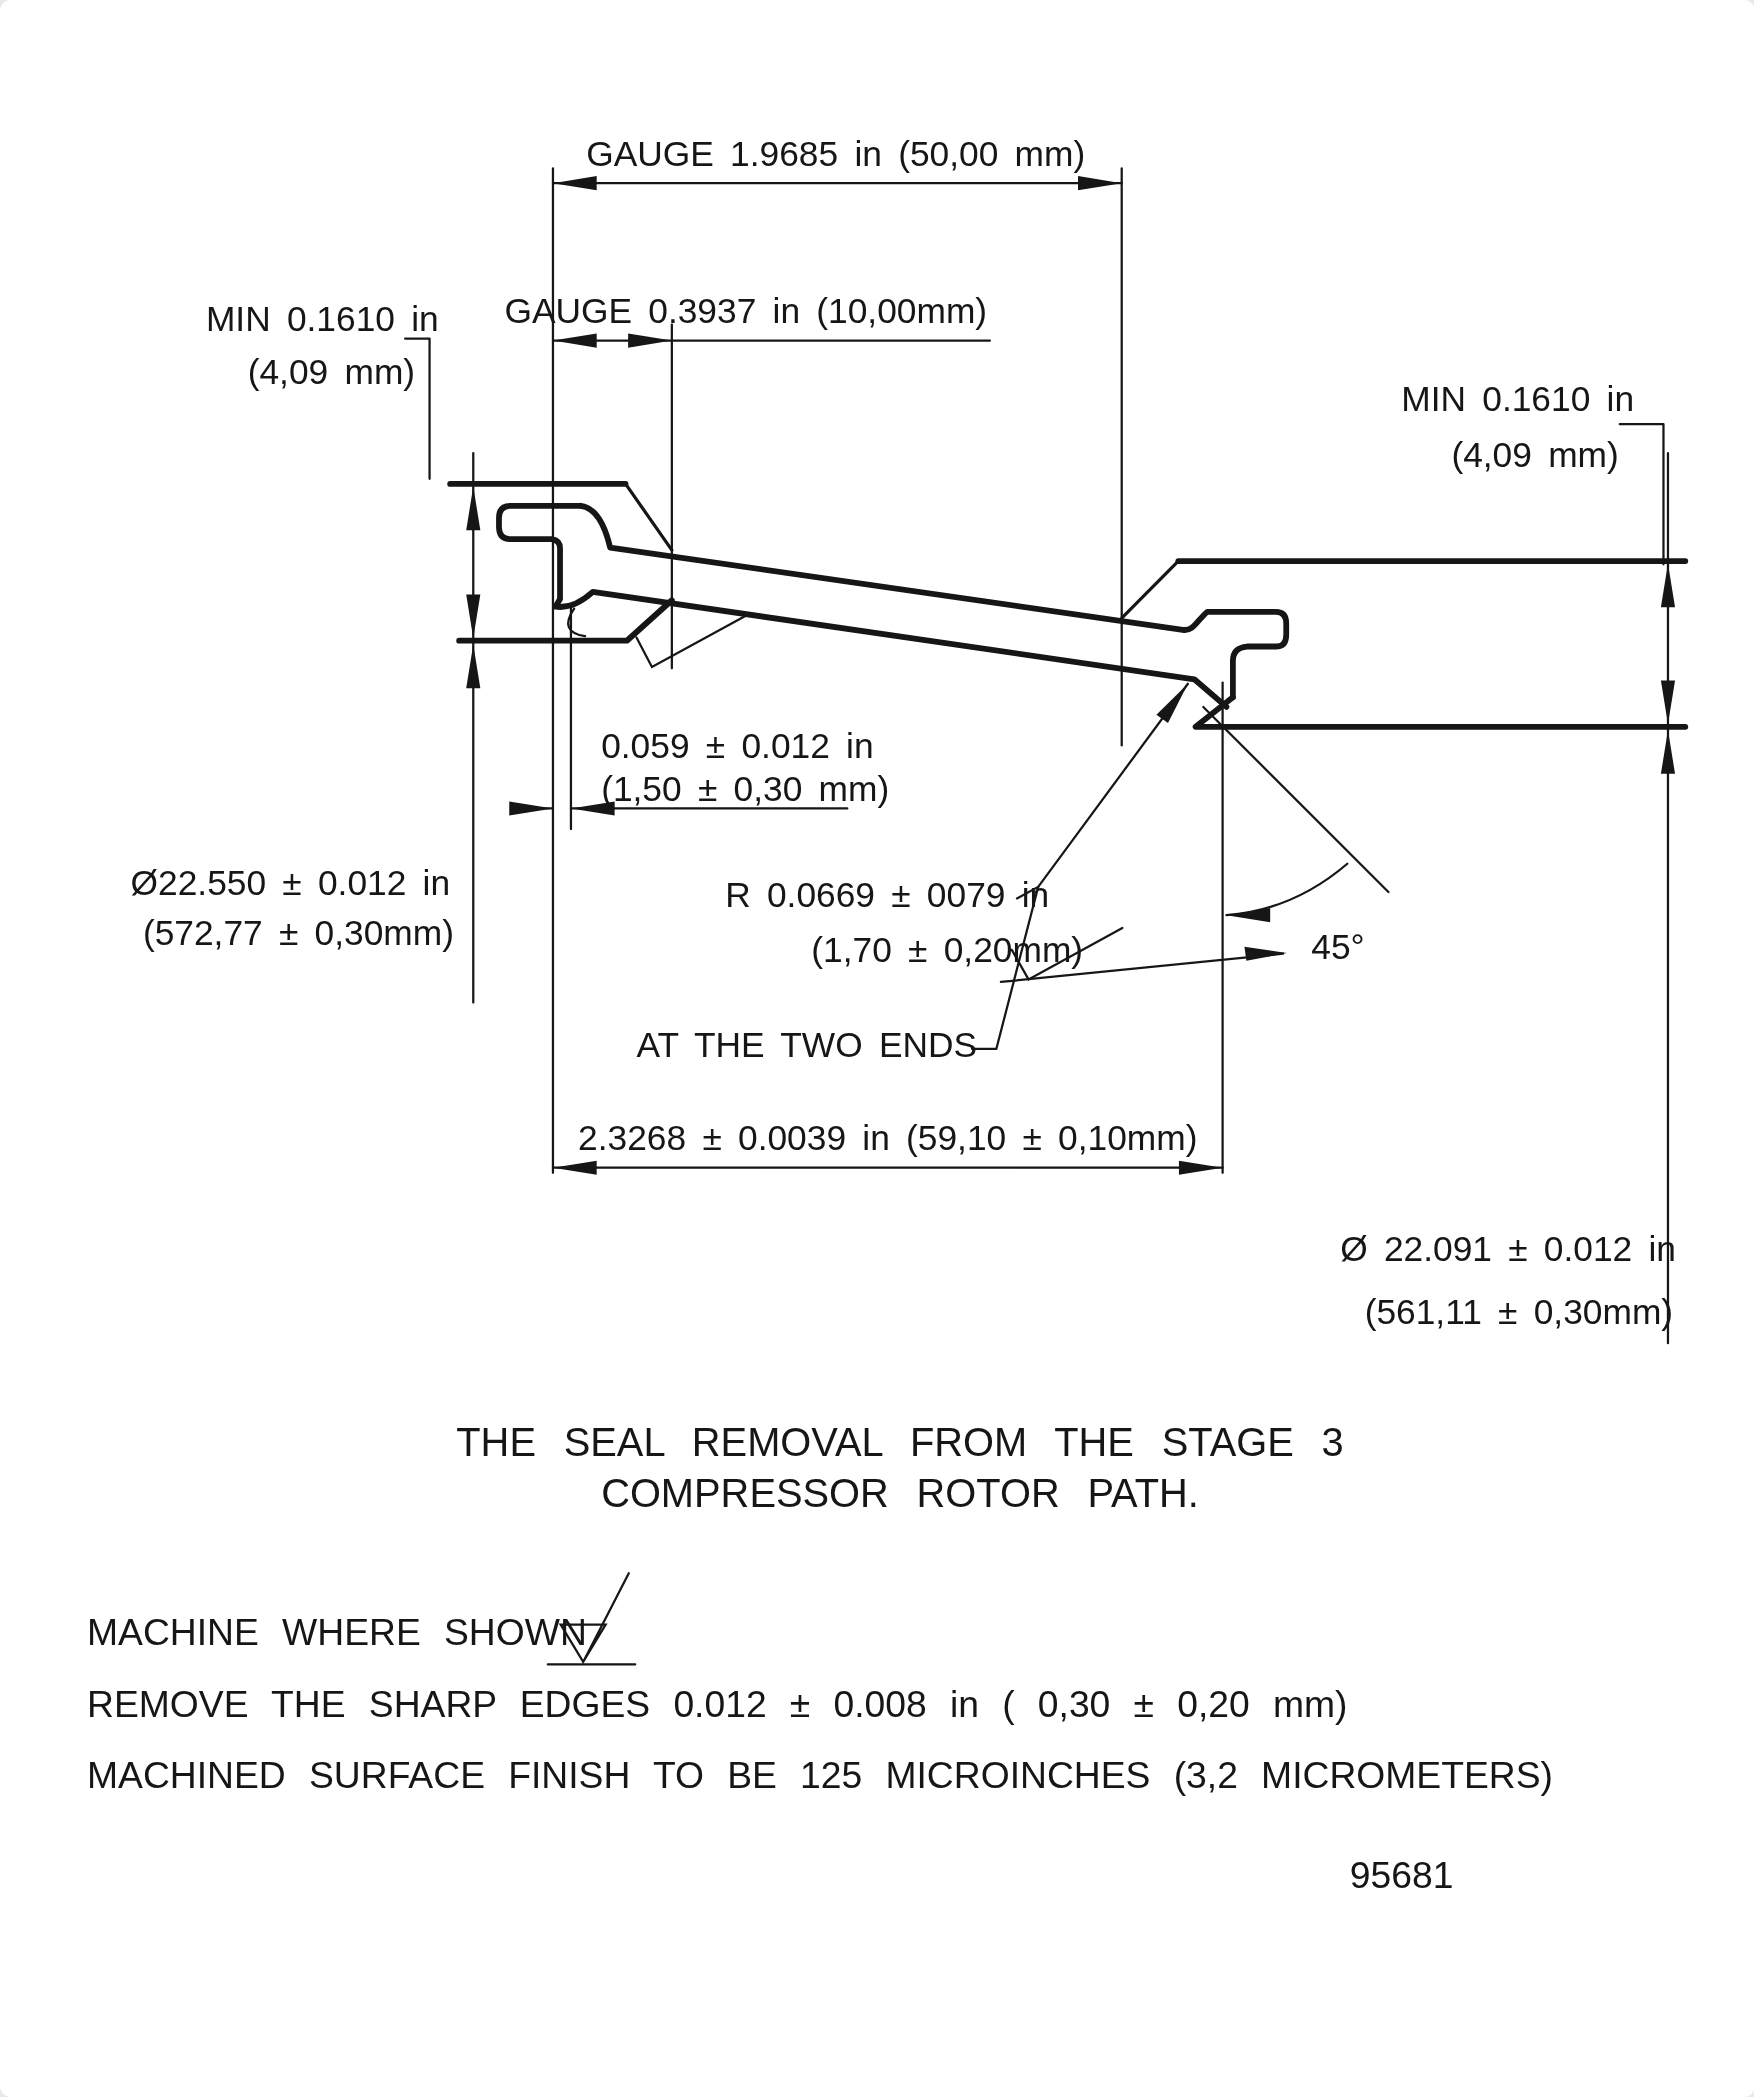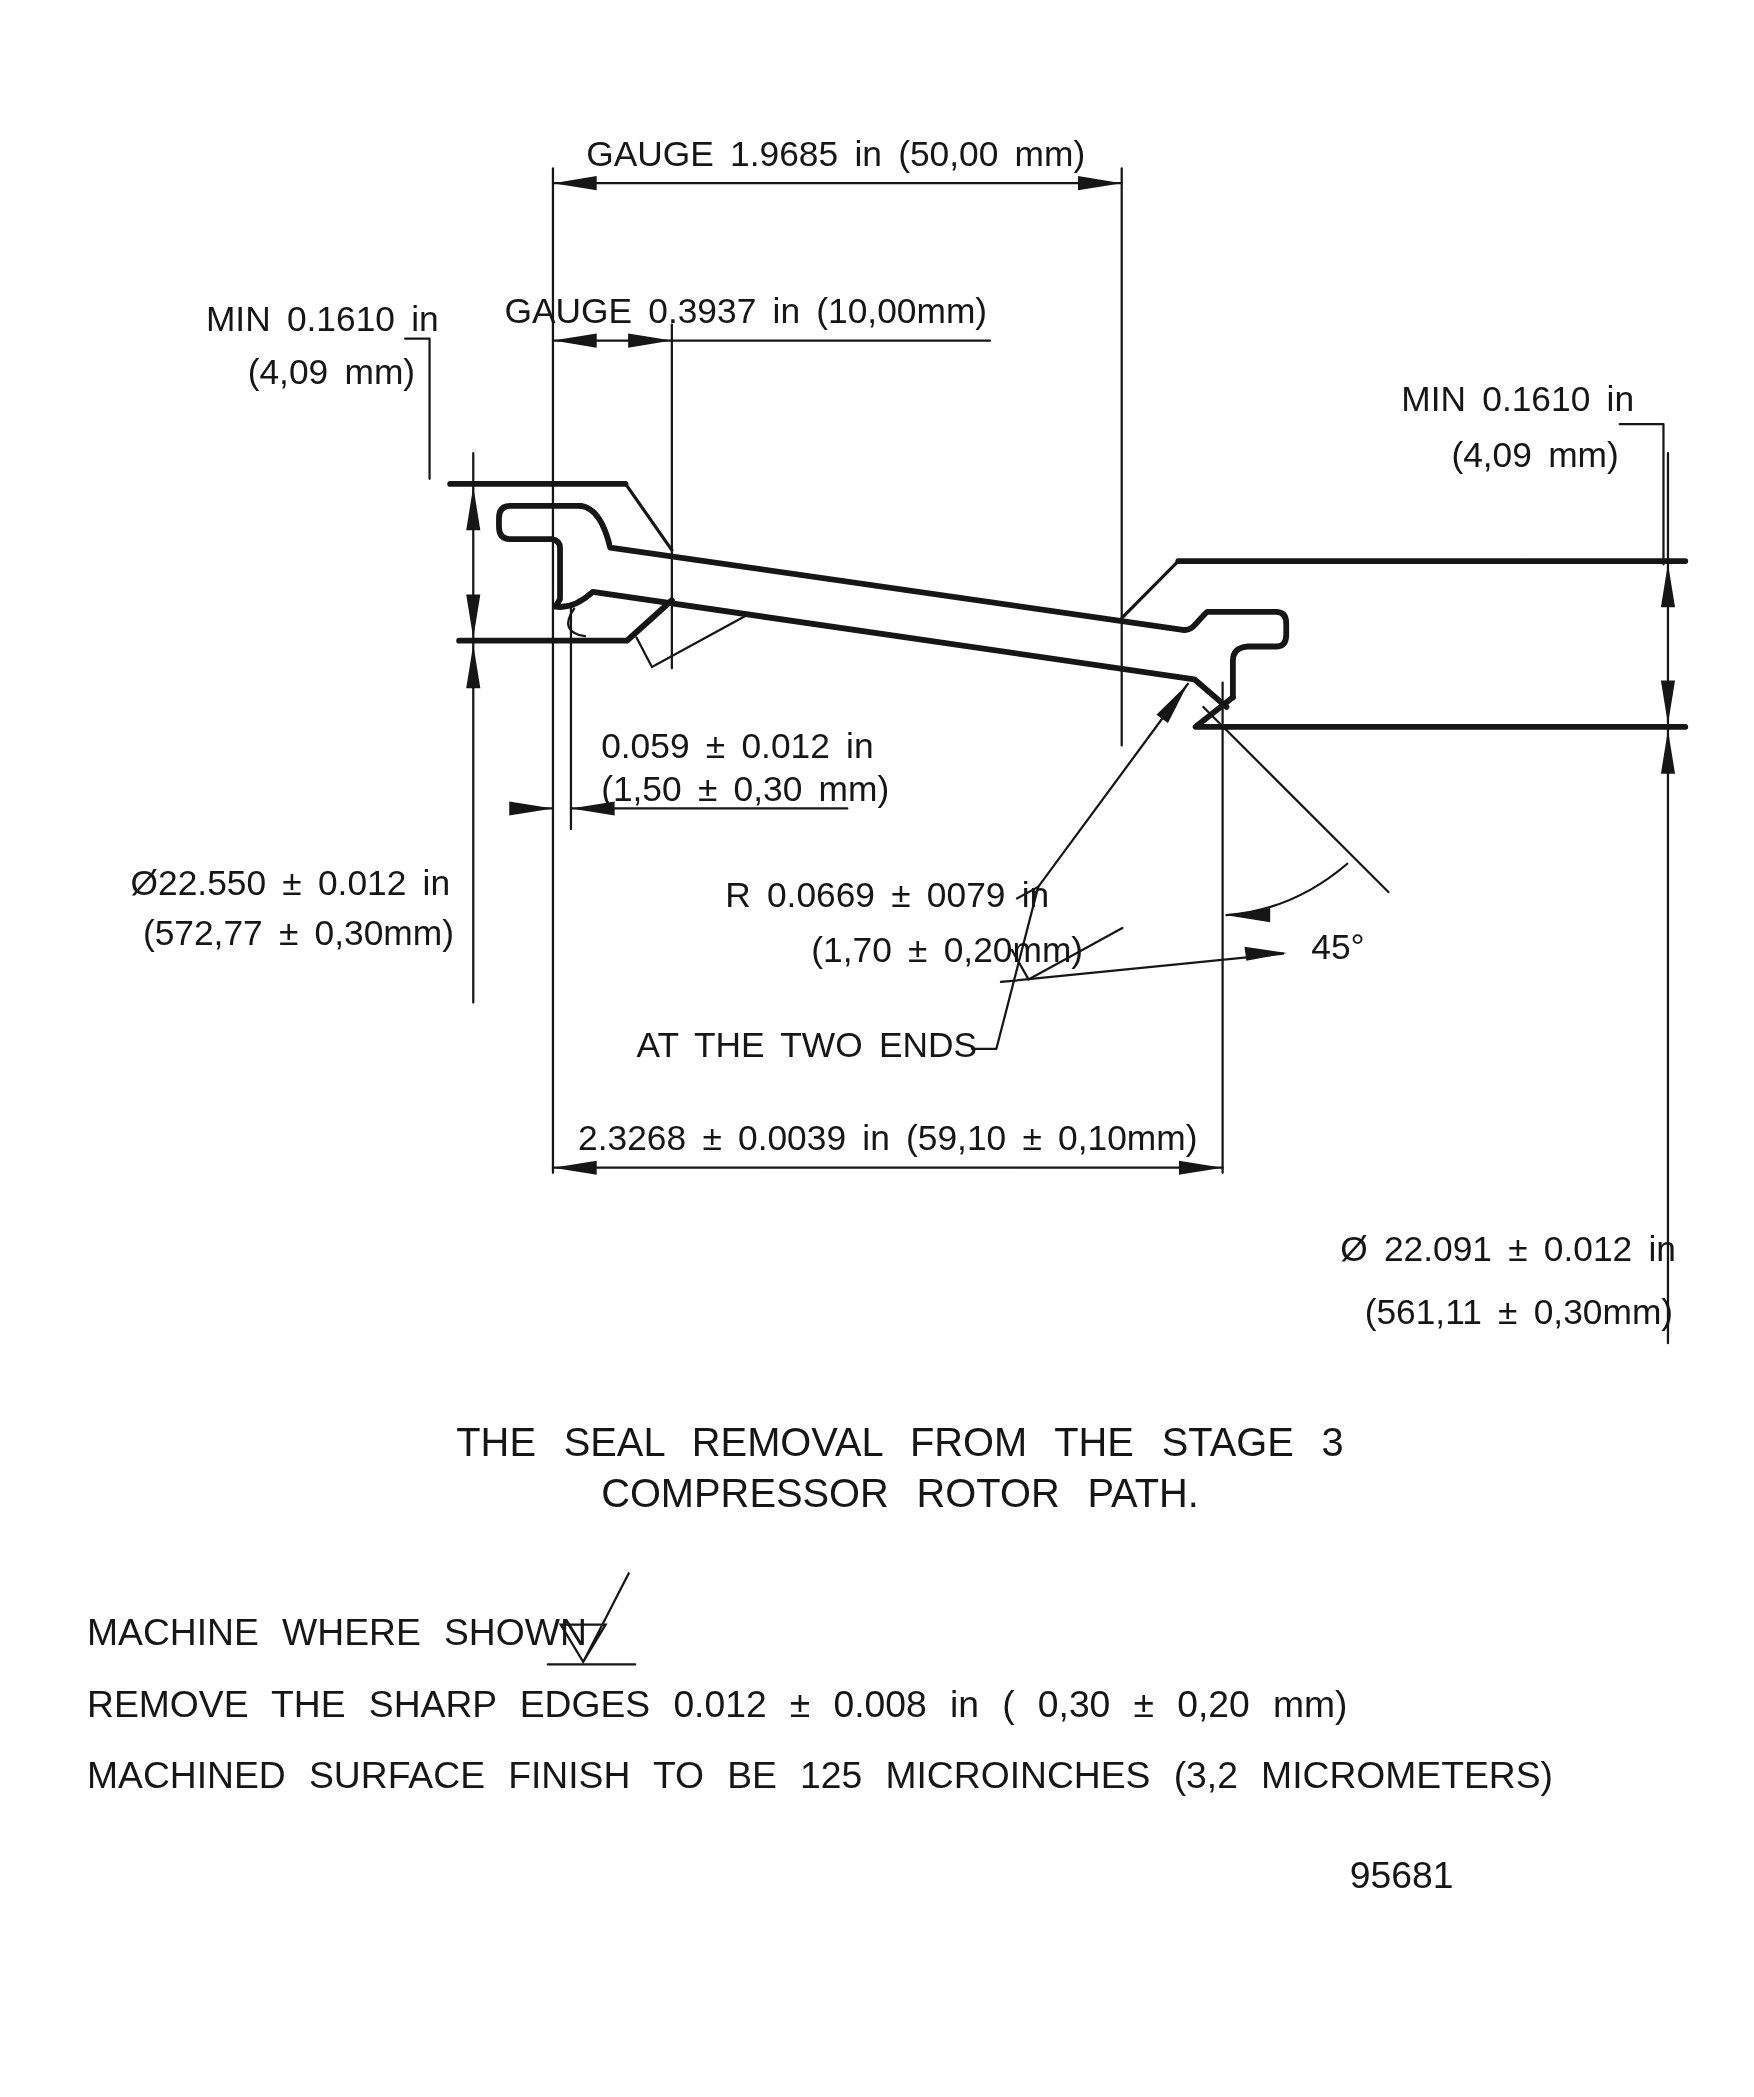--- a/index.html
+++ b/index.html
@@ -2,20 +2,21 @@
 <html style="font-size:10.3px"><head>
 <meta charset="utf-8">
 <style>
   html,body{margin:0;padding:0;background:#e8e8e8;}
   .page{
     position:relative;
     width:1755px;height:2097px;
     background:#ffffff;
     font-family:"Liberation Sans", sans-serif;
     overflow:hidden;
+    border-radius:11px;
   }
   svg{position:absolute;left:0;top:0;}
   text{fill:#161616;}
   .dim{font-size:55px;word-spacing:10px;}
   .title{font-size:62px;word-spacing:26px;}
   .note{font-size:58px;word-spacing:20px;}
   .mid{text-anchor:middle;}
   .end{text-anchor:end;}
   .thick{stroke:#161616;stroke-width:9;fill:none;stroke-linecap:round;stroke-linejoin:round;}
   .med{stroke:#161616;stroke-width:5;fill:none;stroke-linecap:round;}

